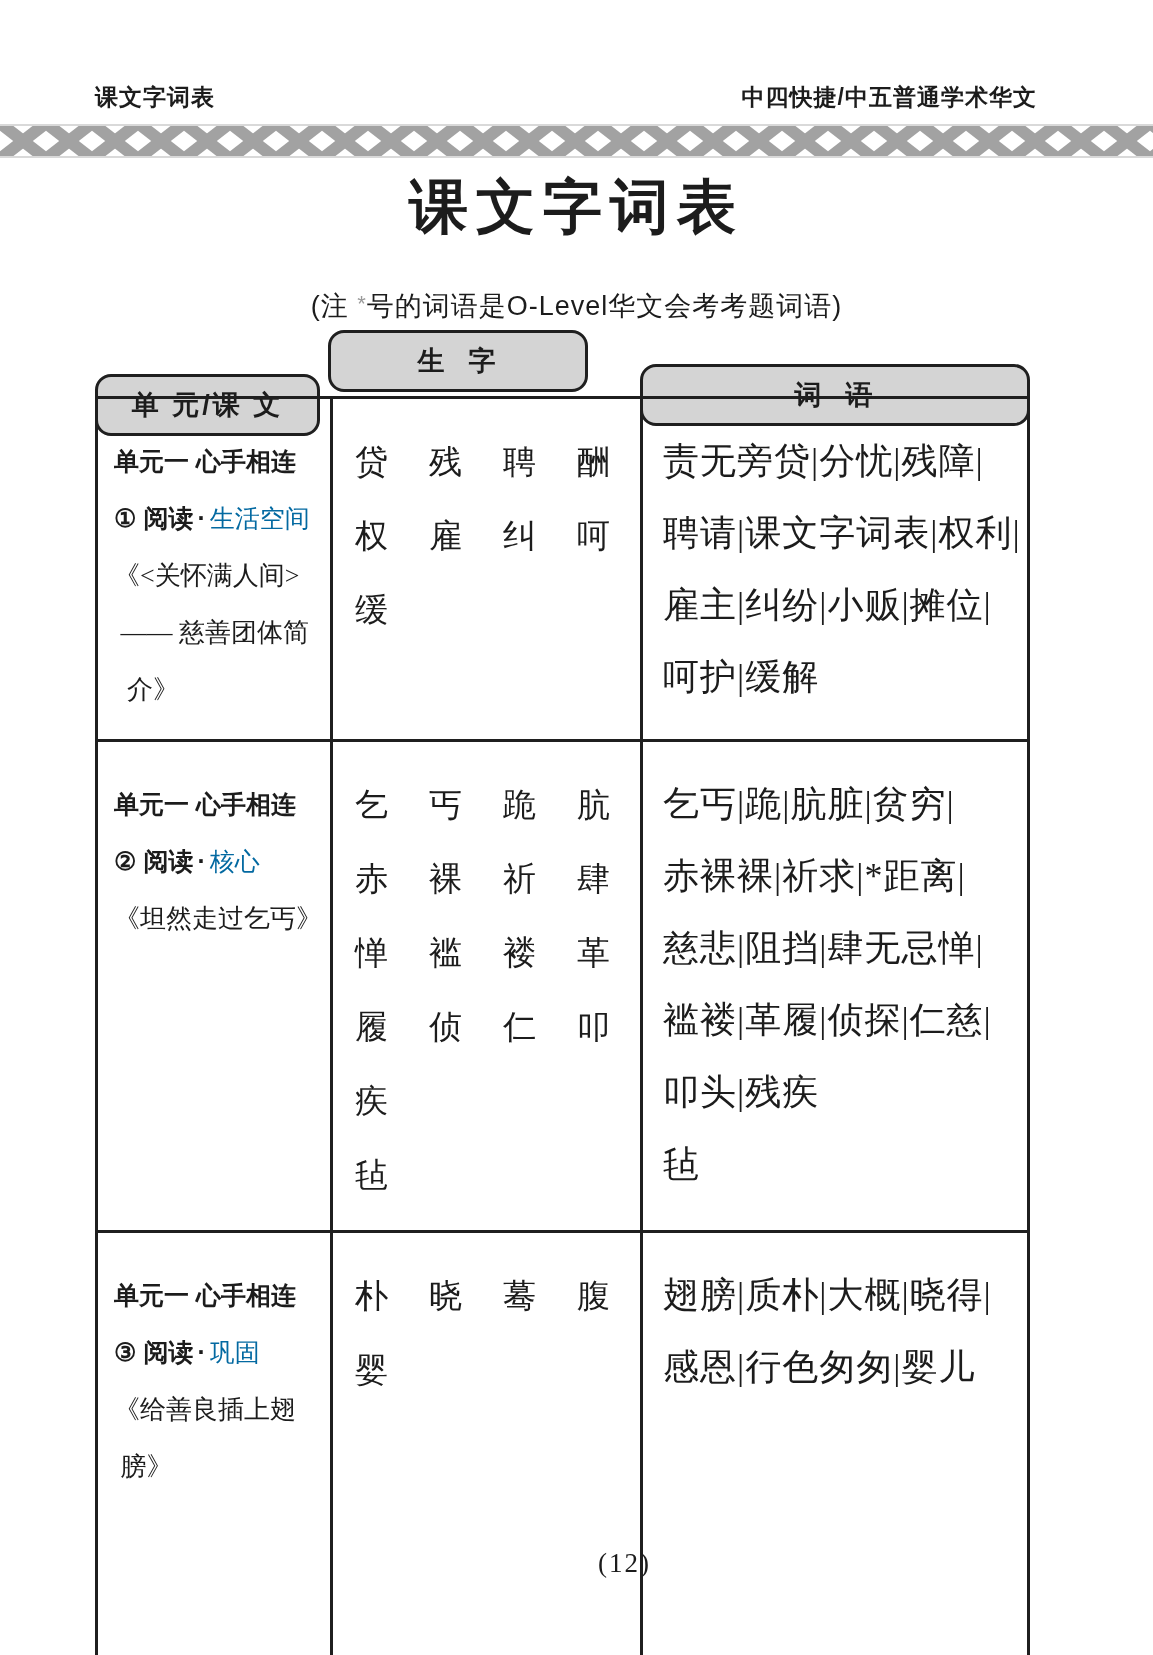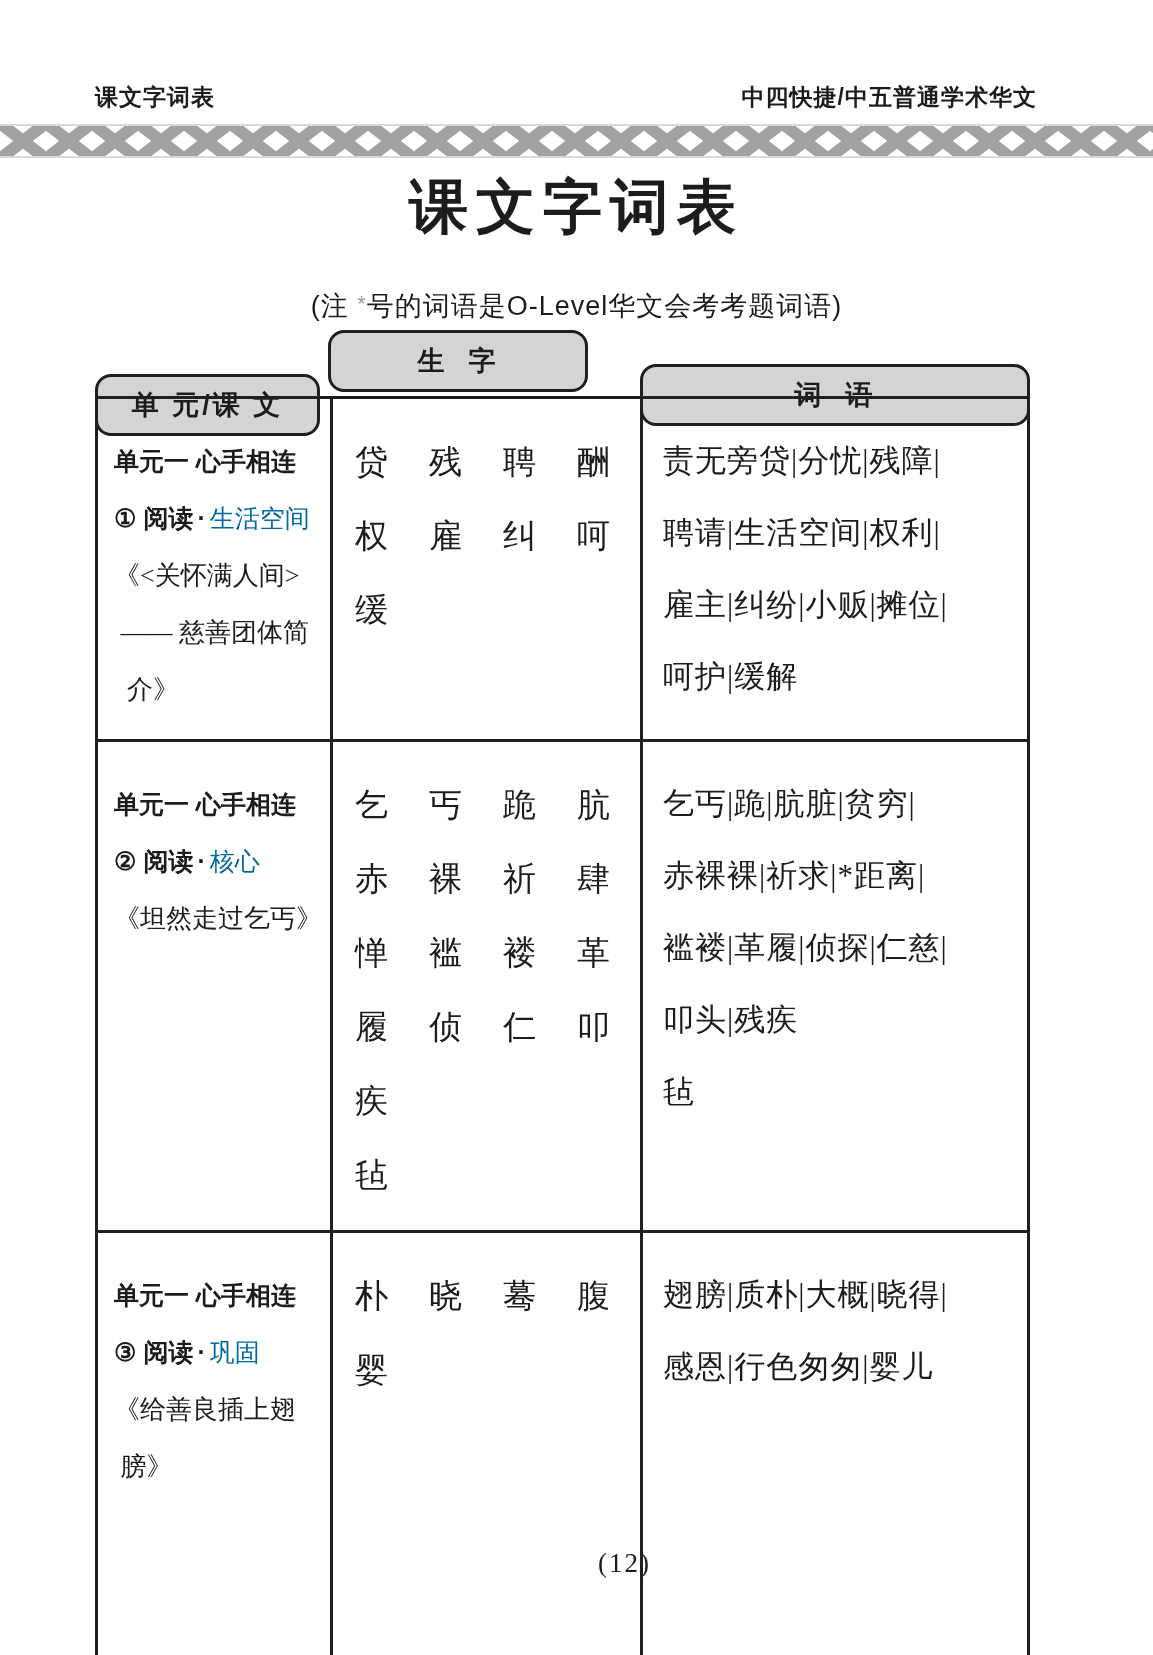--- a/index.html
+++ b/index.html
@@ -46,21 +46,21 @@
   .u-line{white-space:pre;}
   .u-bold{font-weight:bold;}
   .u-num{font-weight:bold;}
   .u-dot{font-weight:bold;padding:0 4px;}
   .u-muted{color:#0369a1;}
   .u-serif{font-family:"Liberation Serif", serif;font-size:26px;}
   
   .chars{padding:26px 30px 0 22px;font-family:"Liberation Serif", serif;font-size:33px;}
   .char-row{display:flex;justify-content:space-between;height:74px;align-items:center;}
   
-  .words{padding:26px 4px 0 20px;font-family:"Liberation Serif", serif;font-size:31px;line-height:72px;letter-spacing:1px;}
+  .words{padding:26px 4px 0 20px;font-family:"Liberation Serif", serif;font-size:36px;line-height:72px;letter-spacing:1px;}
   .w-line{white-space:pre;}
   
   .page-num{
     position:absolute;top:1548px;left:4px;width:100%;text-align:center;
     font-family:"Liberation Serif", serif;font-size:27px;letter-spacing:2px;margin-left:44px;
   }
 </style>
 </head>
 <body>
 
@@ -109,21 +109,21 @@
         <span>雇</span>
         <span>纠</span>
         <span>呵</span>
       </div>
     <div class="char-row">
         <span>缓</span>
       </div>
   </div>
   <div class="cell words b-bottom">
     <div class="w-line">责无旁贷|分忧|残障|</div>
-    <div class="w-line">聘请|生活空间|权利|</div>
+    <div class="w-line">聘请|课文字词表|权利|</div>
     <div class="w-line">雇主|纠纷|小贩|摊位|</div>
     <div class="w-line">呵护|缓解</div>
   </div>
 
   <div class="cell unit b-right b-bottom">
     <div class="u-line u-bold">单元一 心手相连</div>
     <div class="u-line"><span class="u-num">②</span> <span class="u-bold">阅读</span><span class="u-dot">·</span><span class="u-muted">核心</span></div>
     <div class="u-line u-serif">《坦然走过乞丐》</div>
   </div>
   <div class="cell chars b-right b-bottom">
@@ -154,20 +154,21 @@
     <div class="char-row">
         <span>疾</span>
       </div>
     <div class="char-row">
         <span>毡</span>
       </div>
   </div>
   <div class="cell words b-bottom">
     <div class="w-line">乞丐|跪|肮脏|贫穷|</div>
     <div class="w-line">赤裸裸|祈求|*距离|</div>
+    <div class="w-line">慈悲|阻挡|肆无忌惮|</div>
     <div class="w-line">褴褛|革履|侦探|仁慈|</div>
     <div class="w-line">叩头|残疾</div>
     <div class="w-line">毡</div>
   </div>
 
   <div class="cell unit b-right">
     <div class="u-line u-bold">单元一 心手相连</div>
     <div class="u-line"><span class="u-num">③</span> <span class="u-bold">阅读</span><span class="u-dot">·</span><span class="u-muted">巩固</span></div>
     <div class="u-line u-serif">《给善良插上翅</div>
     <div class="u-line u-serif"> 膀》</div>

